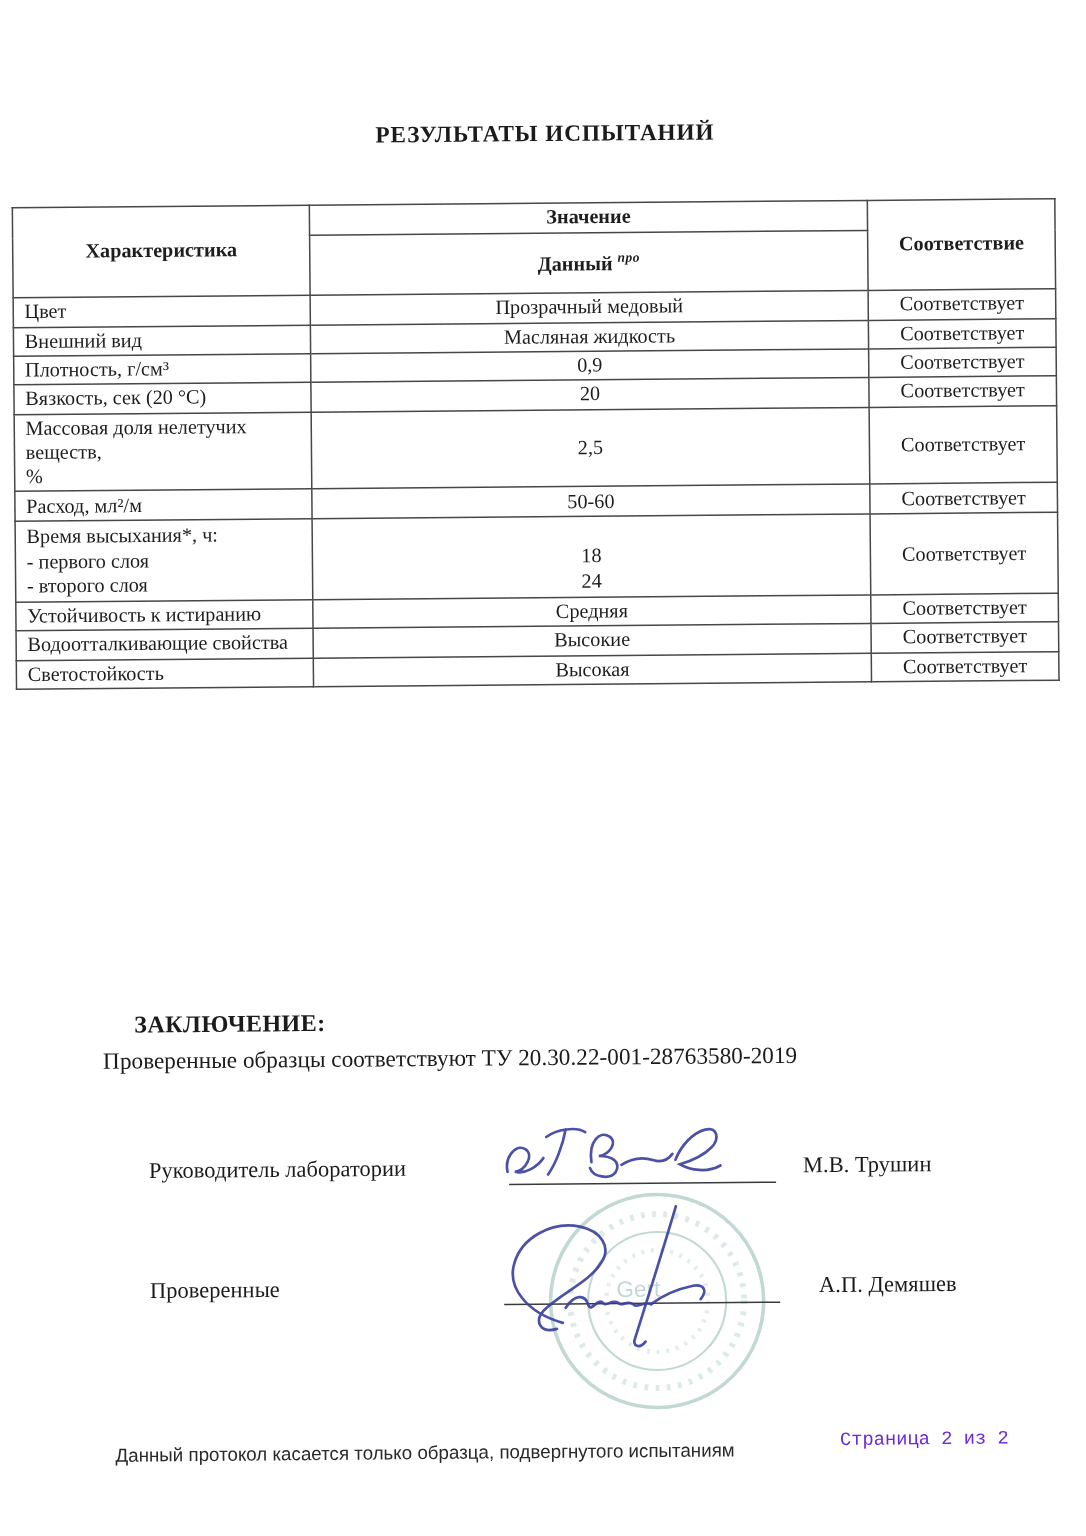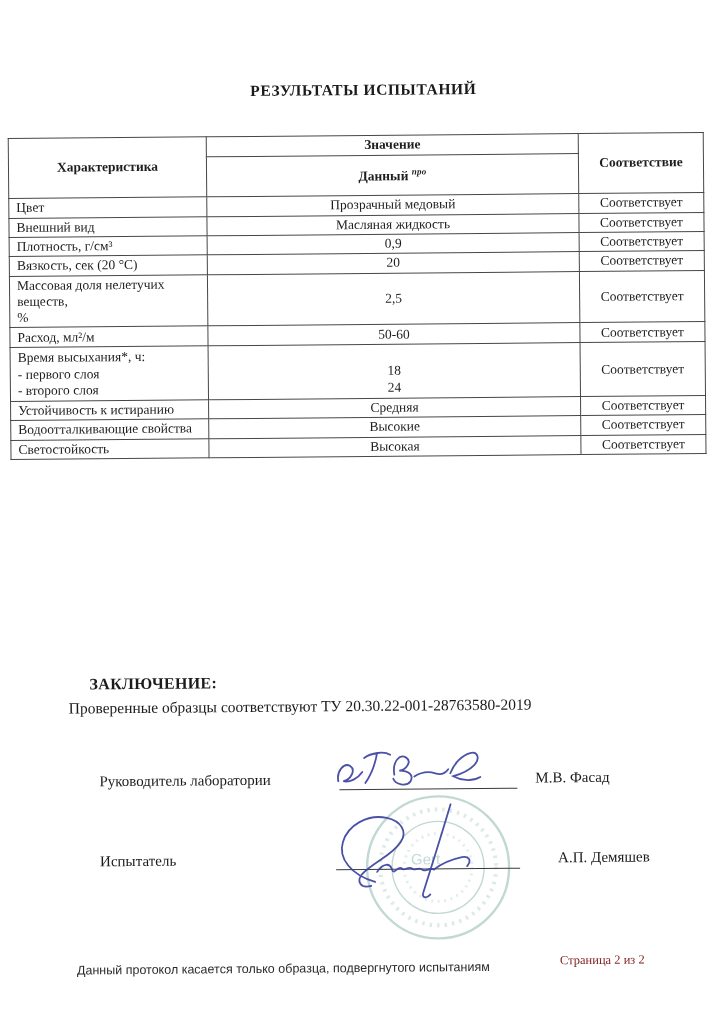--- a/index.html
+++ b/index.html
@@ -35,21 +35,21 @@
   tr.r14 td{height:14px;}
   tr.r46 td{height:46px;}
   tr.r51 td{height:51px;}
   sup.prod{font-size:9px;font-weight:bold;vertical-align:super;letter-spacing:0.3px;font-style:italic;}
   .line-spacer{height:16px;}
   .concl-head{left:88px;top:673px;font-size:16px;font-weight:bold;letter-spacing:0.3px;}
   .concl-text{left:67px;top:697px;font-size:15.5px;}
   .sig-label{font-size:15px;}
   .sig-line{border-top:1.4px solid #3a3a3a;height:0;}
   .footer-note{left:73px;top:961px;font-family:"Liberation Sans", sans-serif;font-size:12.5px;color:#2a2a2a;}
-  .footer-page{left:556px;top:955px;font-family:Liberation Serif, serif;font-size:12.5px;color:#7f1d1d;}
+  .footer-page{left:556px;top:955px;font-family:Liberation Mono, monospace;font-size:12.5px;color:#6d28d9;}
   .stamp-svg{left:360px;top:793px;opacity:0.55;}
   .ink{fill:none;stroke:#3c42a0;stroke-width:1.8;stroke-linecap:round;opacity:0.92;}
 </style>
 </head>
 <body>
 
 <div class="sheet">
 
   <div class="abs doc-title">РЕЗУЛЬТАТЫ ИСПЫТАНИЙ</div>
 
@@ -141,28 +141,28 @@
 
   <div class="abs sig-label" style="left:97px;top:771px;">Руководитель лаборатории</div>
   <div class="abs sig-line" style="left:337px;top:789px;width:178px;"></div>
   <svg class="abs" style="left:330px;top:744px;" width="168" height="50" viewBox="0 0 168 50">
     <path class="ink" d="M6 37 C4 27 12 18 18 22 C24 26 18 36 11 37 C17 39 26 34 30 28"></path>
     <path class="ink" d="M32 14 C39 9 52 7 58 11 M45 9 C43 20 38 32 33 39"></path>
     <path class="ink" d="M62 31 C60 17 68 10 74 14 C80 18 74 26 67 27 C76 27 82 31 78 38 C74 43 63 41 61 35"></path>
     <path class="ink" d="M82 33 C90 28 97 28 103 30 C109 32 113 30 116 26"></path>
     <path class="ink" d="M118 30 C122 20 130 12 138 10 C146 8 148 16 142 22 C136 28 128 31 121 33 C128 37 139 39 148 34"></path>
   </svg>
-  <div class="abs sig-label" style="left:533px;top:771px;">М.В. Фасад</div>
+  <div class="abs sig-label" style="left:533px;top:771px;">М.В. Трушин</div>
 
-  <div class="abs sig-label" style="left:97px;top:851px;">Испытатель</div>
+  <div class="abs sig-label" style="left:97px;top:851px;">Проверенные</div>
   <div class="abs sig-line" style="left:333px;top:869px;width:184px;"></div>
   <svg class="abs" style="left:328px;top:800px;" width="162" height="102" viewBox="0 0 162 102">
     <path class="ink" d="M44 82 C20 75 7 58 12 42 C17 25 37 14 56 18 C70 21 77 32 70 42 C62 55 43 62 31 74 C25 81 29 89 40 86"></path>
     <path class="ink" d="M46 72 C52 63 59 63 61 70 C63 76 67 65 71 69 C73 72 77 66 81 69 C83 72 87 67 91 70 C93 73 98 68 103 70"></path>
     <path class="ink" d="M120 5 C113 28 104 56 92 93 M92 93 C90 98 95 100 99 95"></path>
     <path class="ink" d="M103 70 C111 64 121 60 131 58 C138 57 141 61 136 67"></path>
   </svg>
-  <div class="abs sig-label" style="left:543px;top:851px;margin-left:12px;">А.П. Демяшев</div>
+  <div class="abs sig-label" style="left:543px;top:851px;">А.П. Демяшев</div>
 
   <div class="abs footer-note">Данный протокол касается только образца, подвергнутого испытаниям</div>
   <div class="abs footer-page">Страница 2 из 2</div>
 
 </div>
 
 </body></html>

